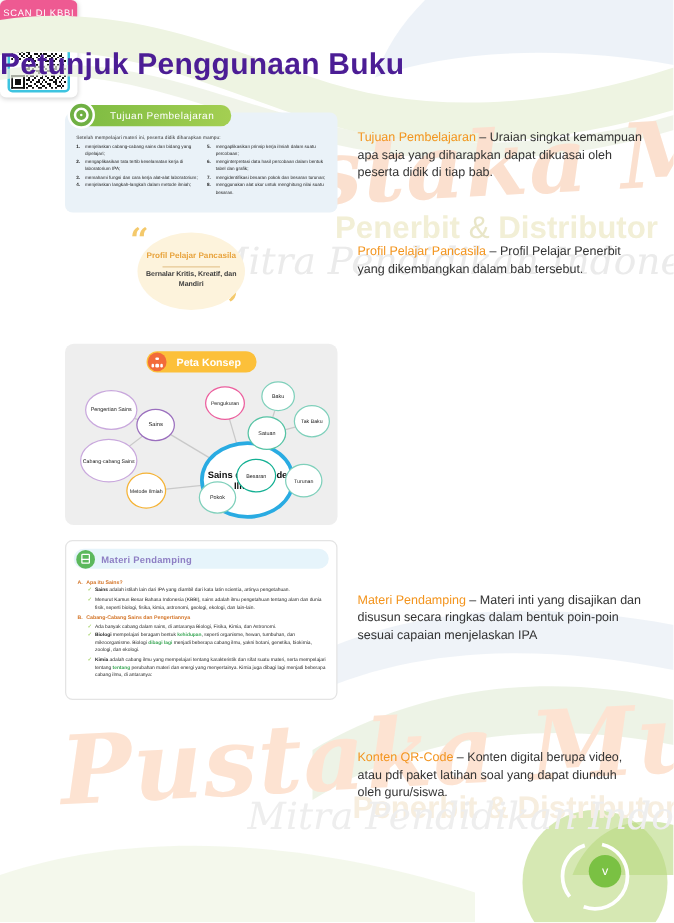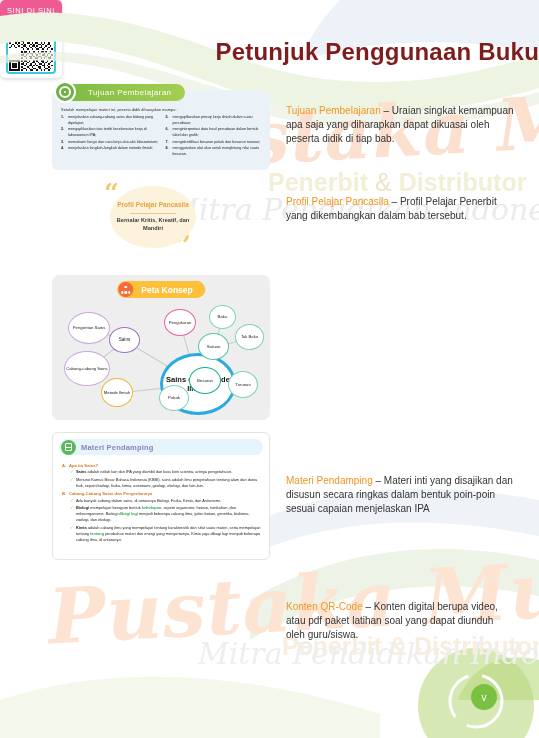--- a/index.html
+++ b/index.html
@@ -46,22 +46,22 @@
   }
   .wm-mitra2 {
     top: 636px; left: 198px;
     font-family: "DejaVu Serif", serif; font-style: italic;
     font-size: 30px; color: #eeeeee;
   }
 
   
   .page-title {
     position: absolute; top: 38px; left: 0; width: 100%;
-    text-align: right;
-    font-size: 24px; font-weight: bold; color: #7f1d1d;
+    text-align: left;
+    font-size: 24px; font-weight: bold; color: #4c1d95;
     letter-spacing: .2px;
   }
 
   
   .card { position: absolute; border-radius: 8px; }
 
   
   #card-tujuan {
     left: 52px; top: 90px; width: 218px; height: 80px;
     background: #eaf2f8; border-radius: 6px;
@@ -398,21 +398,21 @@
           <span class="mp-text"><b>Biologi</b> mempelajari beragam bentuk <span class="grn">kehidupan</span>, seperti organisme, hewan, tumbuhan, dan mikroorganisme. Biologi <span class="grn">dibagi lagi</span> menjadi beberapa cabang ilmu, yakni botani, genetika, biokimia, zoologi, dan ekologi.</span>
         </div>
         <div class="mp-bullet">
           <span class="mp-check">✓</span>
           <span class="mp-text"><b>Kimia</b> adalah cabang ilmu yang mempelajari tentang karakteristik dan sifat suatu materi, serta mempelajari tentang <span class="grn">tentang</span> perubahan materi dan energi yang menyertainya. Kimia juga dibagi lagi menjadi beberapa cabang ilmu, di antaranya:</span>
         </div>
       </div>
   </div>
 
   <div id="card-qr">
-    <div class="qr-head">SINI DI SINI</div>
+    <div class="qr-head">SCAN DI KBBI</div>
     <div class="qr-frame">
       <svg class="qr-img" viewBox="0 0 29 29" shape-rendering="crispEdges">
         <rect width="29" height="29" fill="#fff"></rect>
         <g fill="#111">
           <rect x="0" y="0" width="7" height="1"></rect>
             <rect x="0" y="6" width="7" height="1"></rect>
           <rect x="0" y="0" width="1" height="7"></rect>
             <rect x="6" y="0" width="1" height="7"></rect>
           <rect x="2" y="2" width="3" height="3"></rect>
           <rect x="22" y="0" width="7" height="1"></rect>

